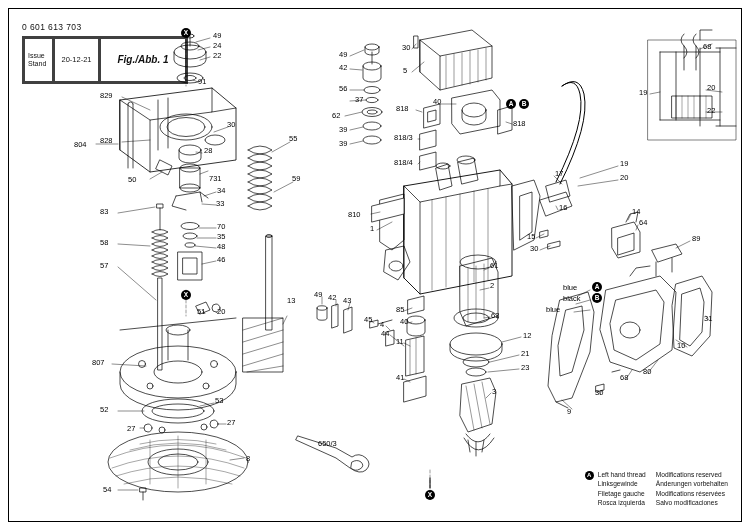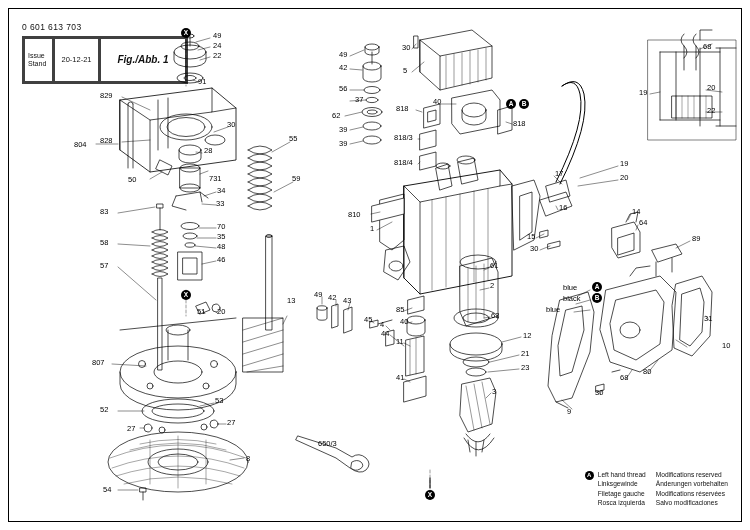--- a/index.html
+++ b/index.html
@@ -512,21 +512,21 @@
     <div class="lbl" style="left:396px;top:373px">41</div>
     <div class="lbl" style="left:491px;top:311px">63</div>
     <div class="lbl" style="left:523px;top:331px">12</div>
     <div class="lbl" style="left:521px;top:349px">21</div>
     <div class="lbl" style="left:521px;top:363px">23</div>
     <div class="lbl" style="left:492px;top:387px">3</div>
     <div class="lbl" style="left:567px;top:407px">9</div>
     <div class="lbl" style="left:595px;top:388px">30</div>
     <div class="lbl" style="left:620px;top:373px">68</div>
     <div class="lbl" style="left:643px;top:367px">80</div>
-    <div class="lbl" style="left:722px;top:341px">10</div>
+    <div class="lbl" style="left:677px;top:341px">10</div>
     <div class="lbl" style="left:704px;top:314px">31</div>
   </div>
 
   <div>
     <div class="lbl" style="left:563px;top:283px">blue</div>
     <div class="lbl" style="left:563px;top:294px">black</div>
     <div class="lbl" style="left:546px;top:305px">blue</div>
   </div>
 
   <div class="cmark" style="left:181px;top:28px">X</div>

